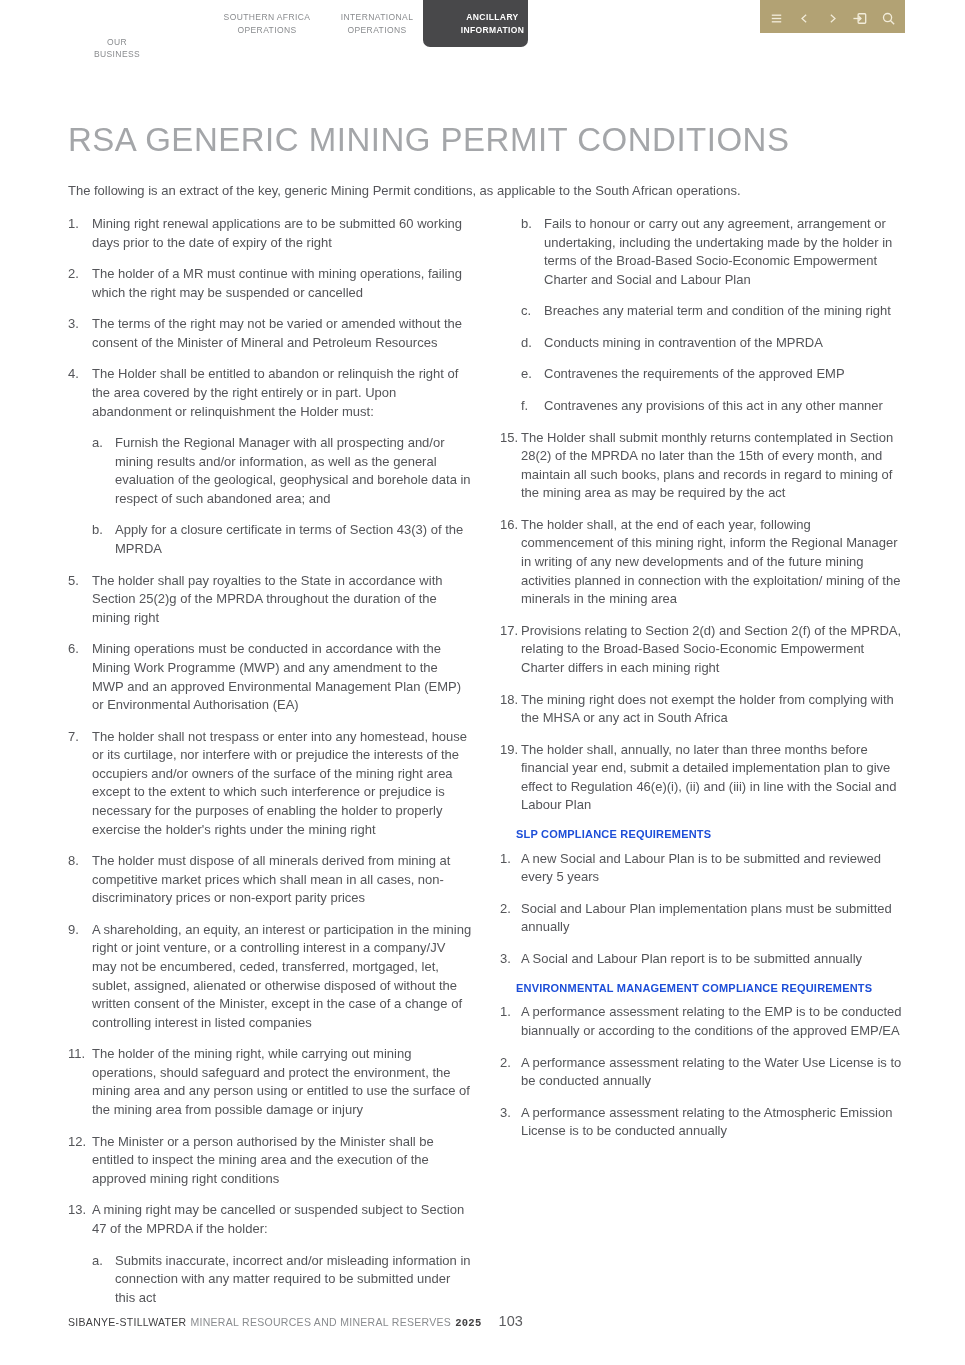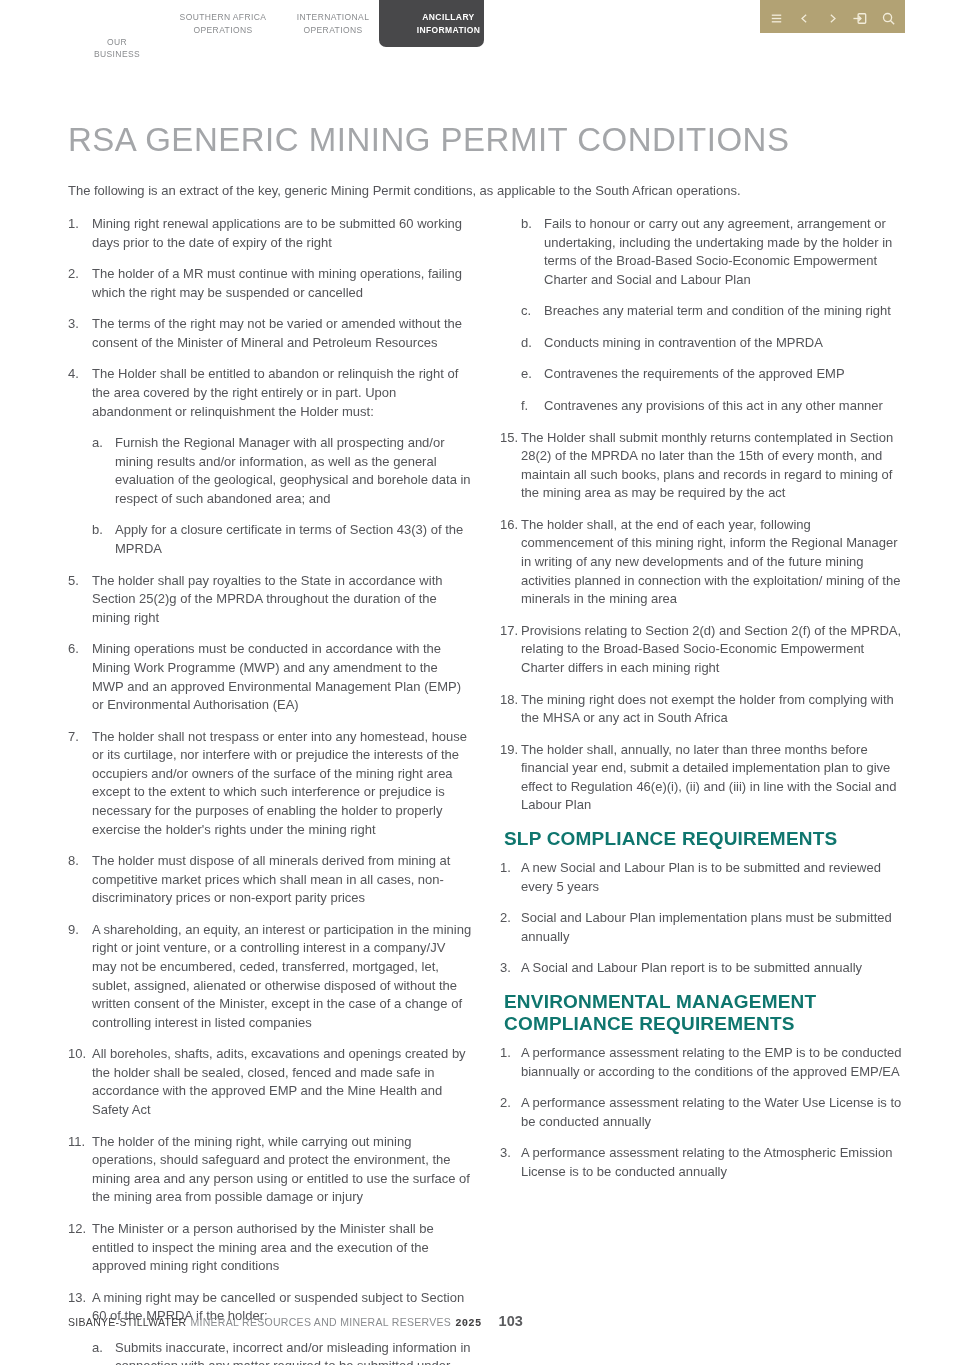--- a/index.html
+++ b/index.html
@@ -7,21 +7,21 @@
   body { font-family:"Liberation Sans", sans-serif; }
   .page { position:relative; width:965px; height:1365px; background:#ffffff; overflow:hidden; }
 
   
   .topnav { position:absolute; top:0; left:0; width:100%; height:48px; }
   .tabs { position:absolute; left:85px; top:0; height:47px; display:flex; align-items:stretch; }
   .tab { display:flex; align-items:center; justify-content:center; text-align:center;
          font-size:8.5px; letter-spacing:0.4px; line-height:1.45; color:#898b8e;
          text-transform:uppercase; cursor:pointer; }
   .tab.t1 { width:64px; margin-right:28px;margin-top:48px; }
-  .tab.t2 { width:92px; margin-right:26px; }
+  .tab.t2 { width:92px; margin-right:26px;margin-left:44px; }
   .tab.t3 { width:76px; margin-right:8px; }
   .tab.active { width:105px; background:#48484a; color:#ffffff; font-weight:bold;
                 border-radius:0 0 7px 7px; letter-spacing:0.4px;padding-left:34px; }
   .toolbar { position:absolute; top:0; right:60px; width:145px; height:33px; background:#b2a274;
              display:flex; align-items:center; justify-content:center; gap:9px; padding-top:4px; }
   .tbicon { width:19px; height:19px; display:flex; align-items:center; justify-content:center; cursor:pointer; }
   .tbicon svg { display:block; }
 
   
   .content { position:absolute; left:68px; top:121px; width:838px; color:#545559; }
@@ -32,30 +32,30 @@
   .col-right { width:406px; flex:1; }
 
   .li { display:flex; margin-bottom:13px; font-size:13px; line-height:1.43; color:#545559; }
   .li .n { flex:0 0 24px; }
   .li.sub { margin-left:24px; }
   .li.sub .n { flex:0 0 23px; }
   .col-right .li .n { flex:0 0 21px; }
   .col-right .li.sub { margin-left:21px; }
   .col-right .li.sub .n { flex:0 0 23px; }
 
-  h2.sec-h { font-size:19px; font-weight:bold; color:#0f766e; letter-spacing:0.2px;
-             line-height:1.16; margin:3px 0 9px 4px; text-transform:uppercase; }
+  h2.sec-h { font-size:11px; font-weight:bold; color:#1d4ed8; letter-spacing:0.2px;
+             line-height:1.16; margin:3px 0 9px 16px; text-transform:uppercase; }
 
   
   .footer { position:absolute; left:68px; bottom:36px; display:flex; align-items:baseline;
             font-size:10.5px; letter-spacing:0.3px; color:#8a8c8f; white-space:nowrap; }
   .footer .brand { font-weight:normal; color:#414042; }
   .footer .report { color:#8a8c8f; margin:0 4px; }
   .footer .year { font-weight:bold; color:#414042;font-family:Liberation Mono, monospace; }
-  .footer .pageno { font-weight:bold; font-size:14.5px; color:#5a5b5e; margin-left:17px; letter-spacing:0; }
+  .footer .pageno { font-weight:normal; font-size:14.5px; color:#5a5b5e; margin-left:17px; letter-spacing:0; }
 </style>
 </head>
 <body>
 
 <div class="page">
 
   <header class="topnav">
     <nav class="tabs">
       <div class="tab t1">OUR BUSINESS</div>
       <div class="tab t2">SOUTHERN AFRICA OPERATIONS</div>
@@ -147,34 +147,30 @@
           </div>
         <div class="li">
             <span class="n">8.</span>
             <span class="t">The holder must dispose of all minerals derived from mining at competitive market prices which shall mean in all cases, non-discriminatory prices or non-export parity prices</span>
           </div>
         <div class="li">
             <span class="n">9.</span>
             <span class="t">A shareholding, an equity, an interest or participation in the mining right or joint venture, or a controlling interest in a company/JV may not be encumbered, ceded, transferred, mortgaged, let, sublet, assigned, alienated or otherwise disposed of without the written consent of the Minister, except in the case of a change of controlling interest in listed companies</span>
           </div>
         <div class="li">
-            <span class="n">10.</span>
-            <span class="t">All boreholes, shafts, adits, excavations and openings created by the holder shall be sealed, closed, fenced and made safe in accordance with the approved EMP and the Mine Health and Safety Act</span>
-          </div>
-        <div class="li">
             <span class="n">11.</span>
             <span class="t">The holder of the mining right, while carrying out mining operations, should safeguard and protect the environment, the mining area and any person using or entitled to use the surface of the mining area from possible damage or injury</span>
           </div>
         <div class="li">
             <span class="n">12.</span>
             <span class="t">The Minister or a person authorised by the Minister shall be entitled to inspect the mining area and the execution of the approved mining right conditions</span>
           </div>
         <div class="li">
             <span class="n">13.</span>
-            <span class="t">A mining right may be cancelled or suspended subject to Section 60 of the MPRDA if the holder:</span>
+            <span class="t">A mining right may be cancelled or suspended subject to Section 47 of the MPRDA if the holder:</span>
           </div>
         <div class="li sub">
             <span class="n">a.</span>
             <span class="t">Submits inaccurate, incorrect and/or misleading information in connection with any matter required to be submitted under this act</span>
           </div>
       </div>
 
       <div class="col col-right">
         <div class="li sub">
             <span class="n">b.</span>

